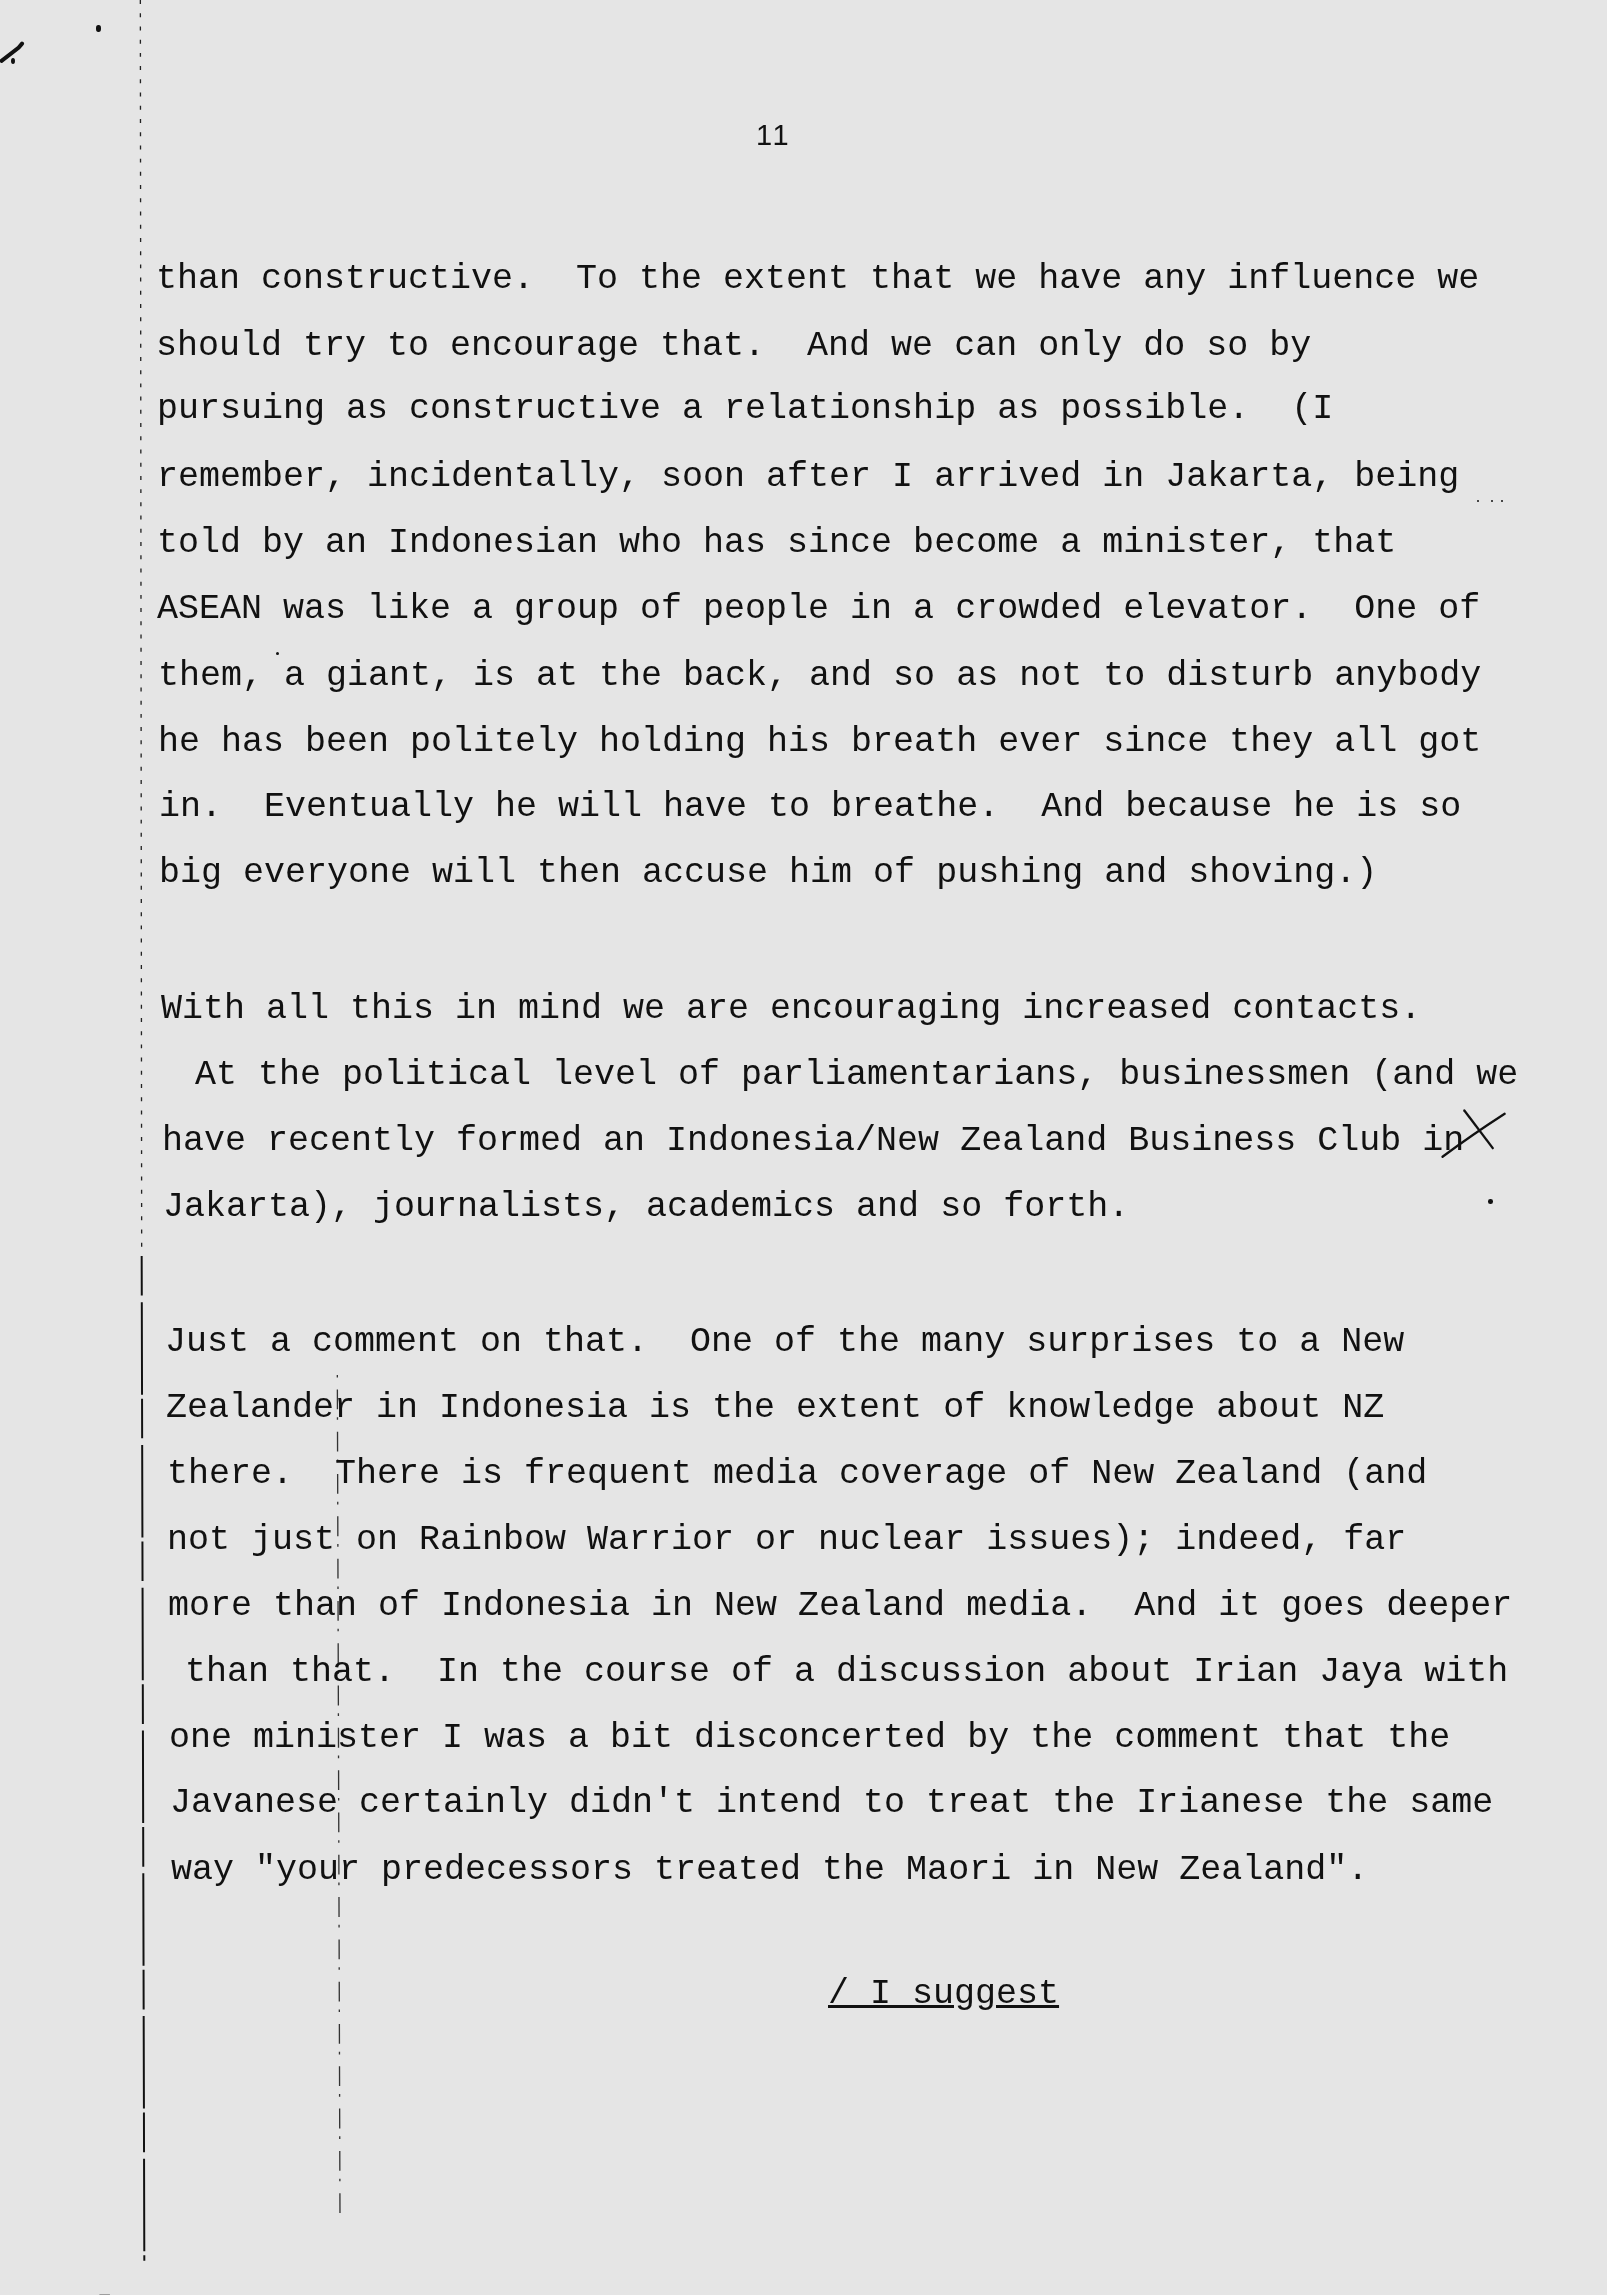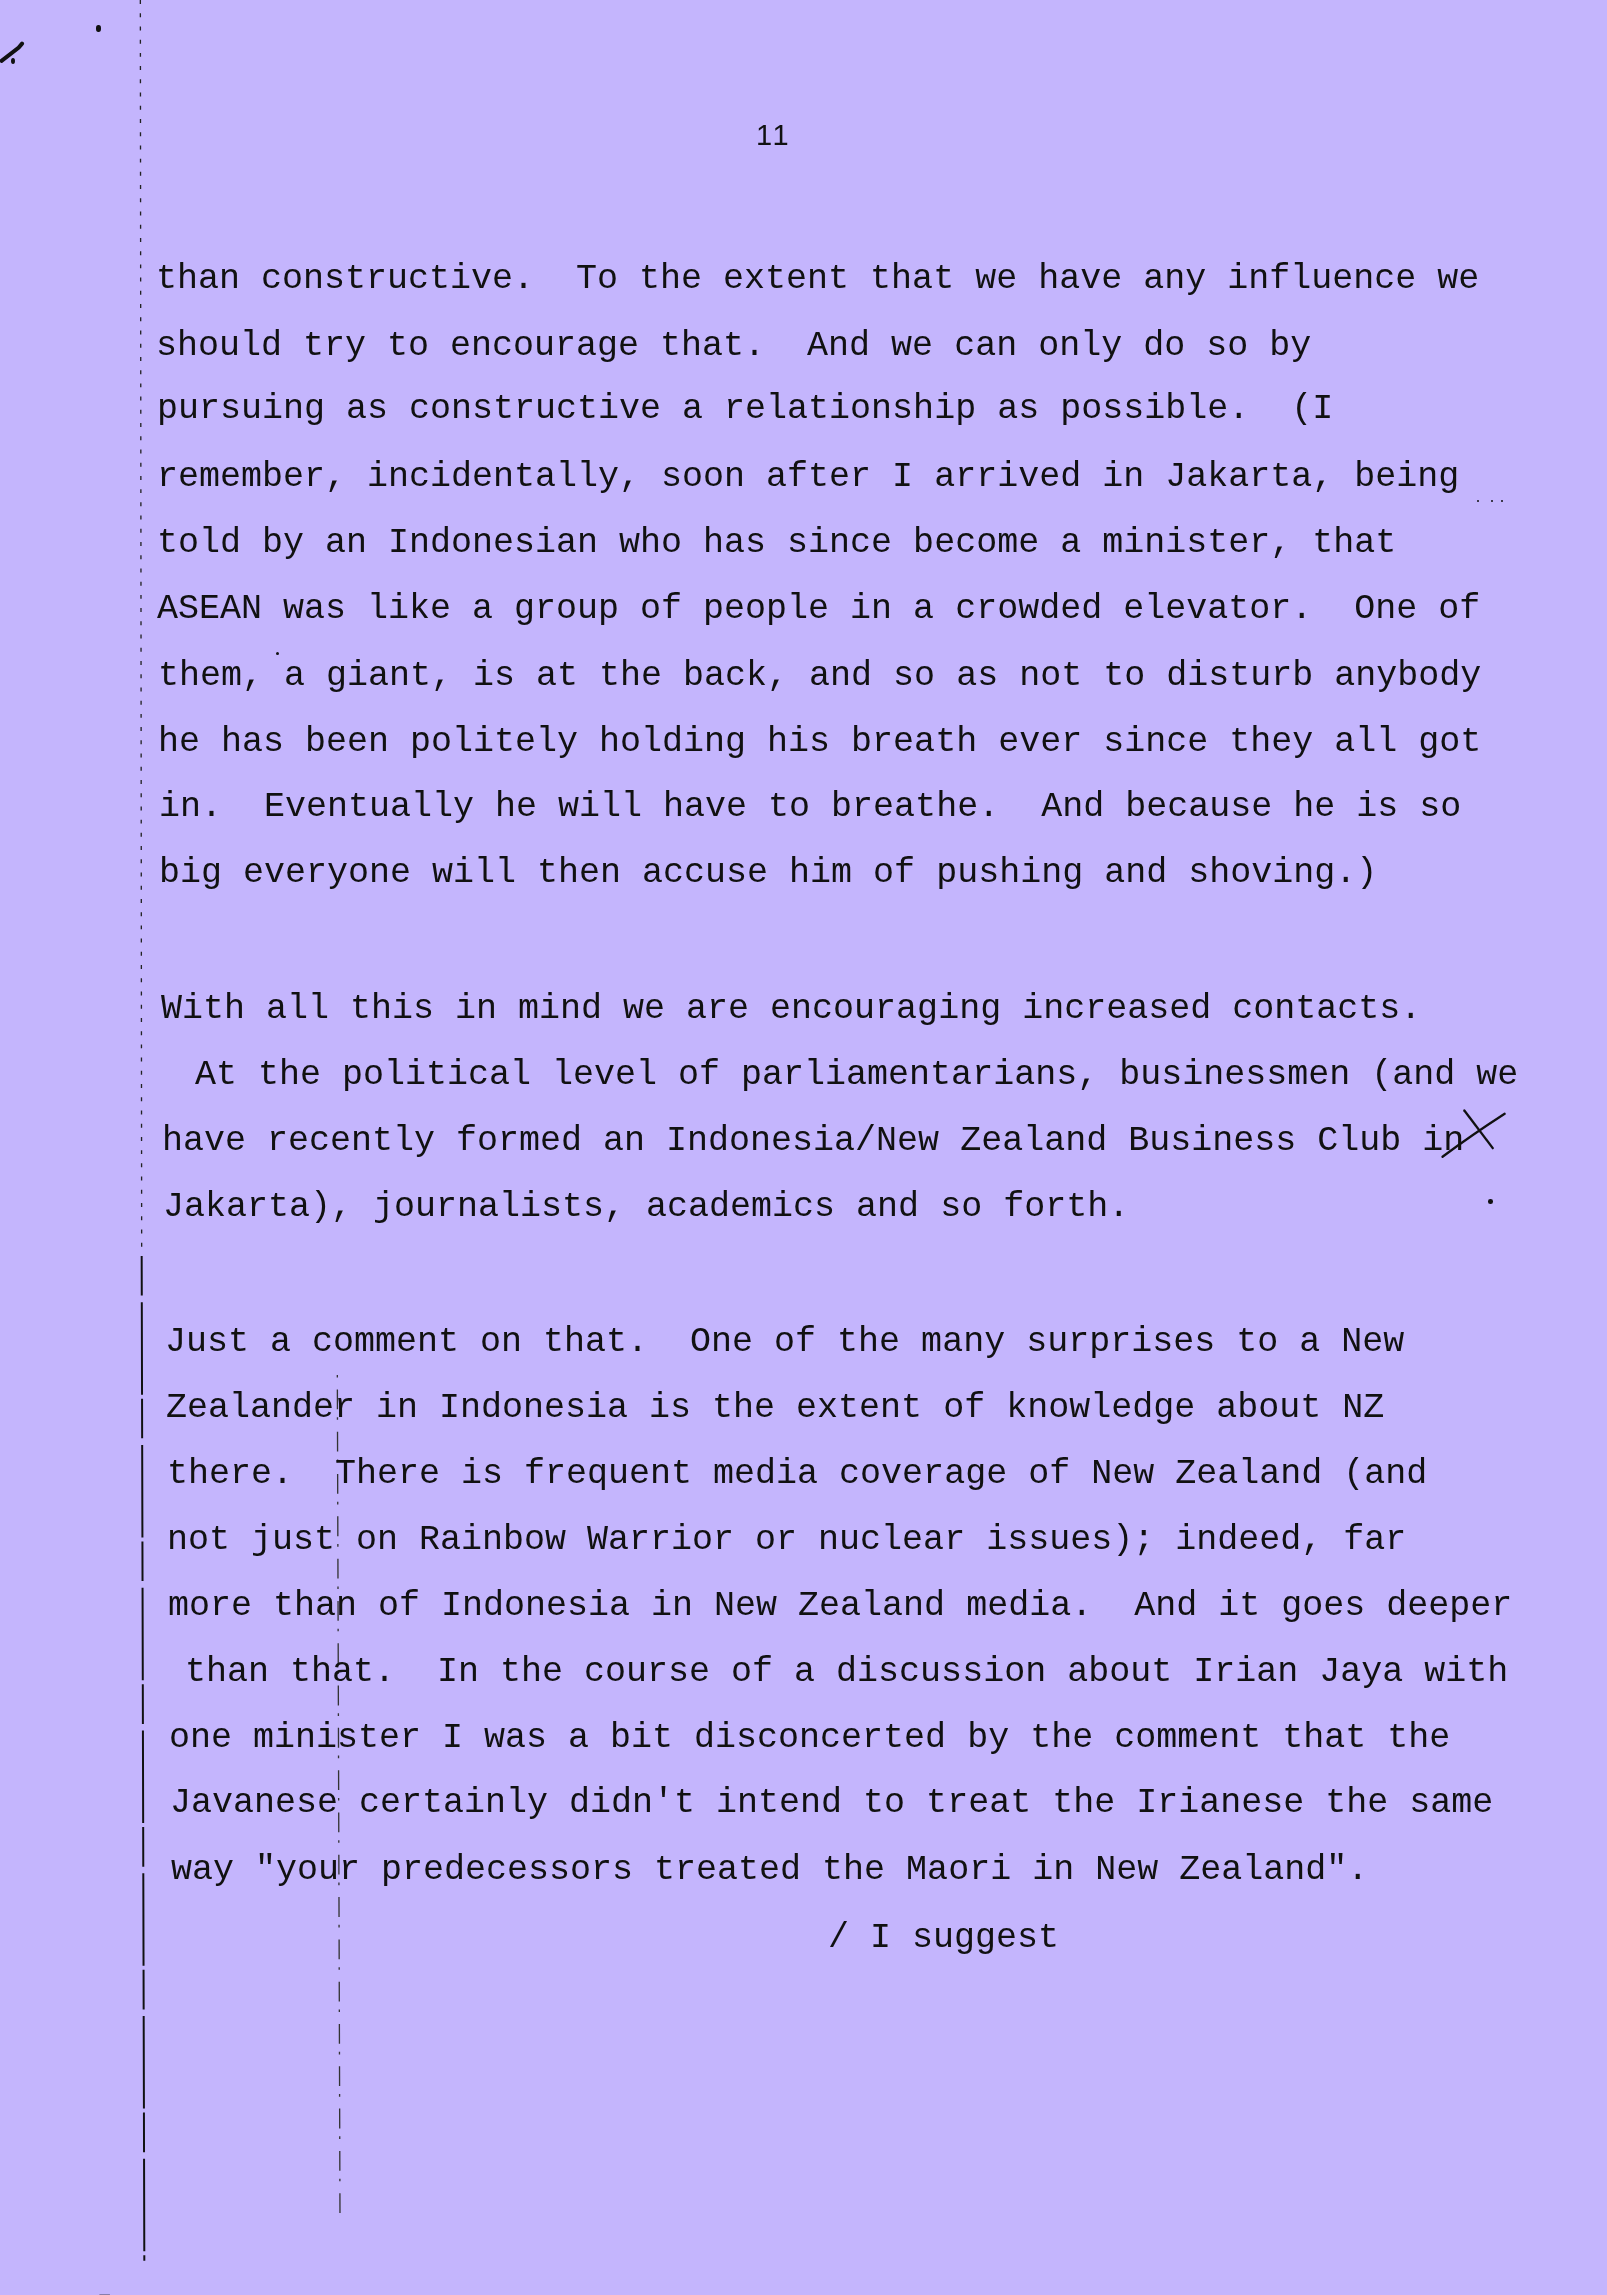--- a/index.html
+++ b/index.html
@@ -11,21 +11,21 @@
     width: 1608px;
     height: 2295px;
     position: relative;
     overflow: hidden;
   }
   .page {
     position: absolute;
     left: 0; top: 0;
     width: 1608px;
     height: 2295px;
-    background: #c4b5fd;
+    background: #e5e5e5;
   }
   .line {
     position: absolute;
     white-space: pre;
     font-family: "Liberation Mono", "DejaVu Sans Mono", monospace;
     font-size: 35px;
     line-height: 1;
     color: #111111;
     letter-spacing: 0px;
   }
@@ -108,16 +108,16 @@
     <div class="line" style="left:166px;top:1391px;">Zealander in Indonesia is the extent of knowledge about NZ</div>
     <div class="line" style="left:167px;top:1457px;">there.  There is frequent media coverage of New Zealand (and</div>
     <div class="line" style="left:167px;top:1523px;">not just on Rainbow Warrior or nuclear issues); indeed, far</div>
     <div class="line" style="left:168px;top:1589px;">more than of Indonesia in New Zealand media.  And it goes deeper</div>
     <div class="line" style="left:185px;top:1655px;">than that.  In the course of a discussion about Irian Jaya with</div>
     <div class="line" style="left:169px;top:1721px;">one minister I was a bit disconcerted by the comment that the</div>
     <div class="line" style="left:170px;top:1786px;">Javanese certainly didn't intend to treat the Irianese the same</div>
     <div class="line" style="left:171px;top:1853px;">way "your predecessors treated the Maori in New Zealand".</div>
   </div>
 
-  <div class="line" style="left:828px;top:1921px;">/ I suggest</div>
+  <div class="line" style="left:828px;top:1977px;text-decoration:underline;">/ I suggest</div>
 
 </div>
 
 
 </body></html>

